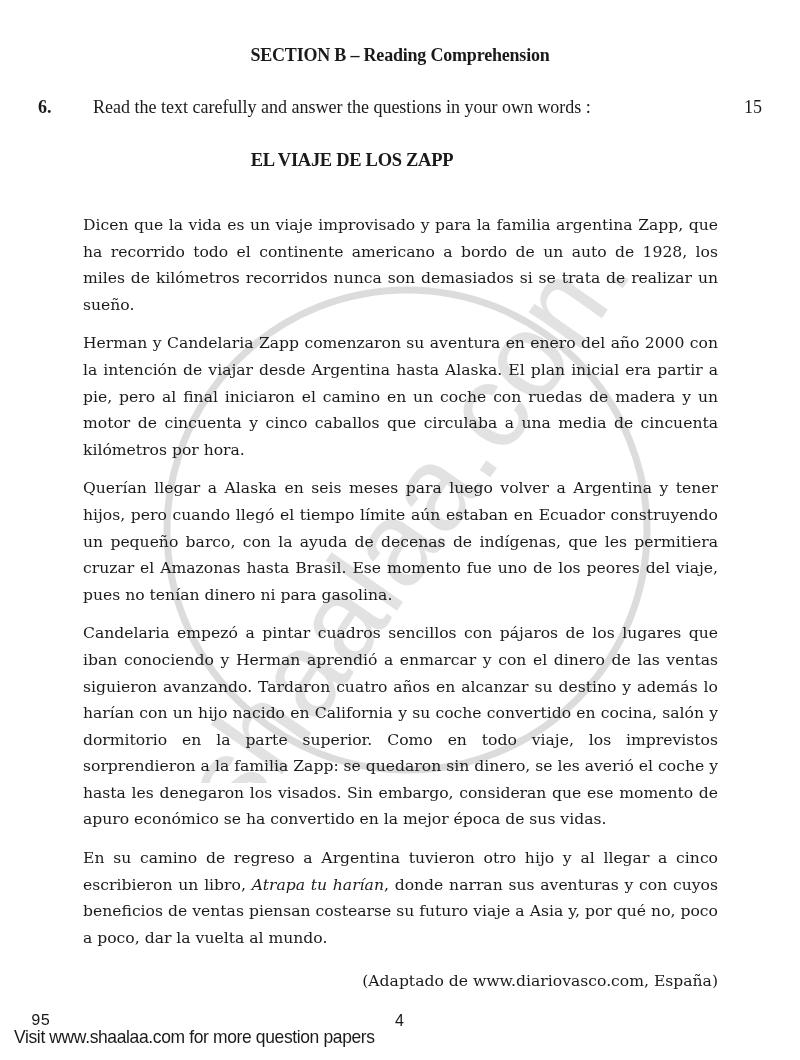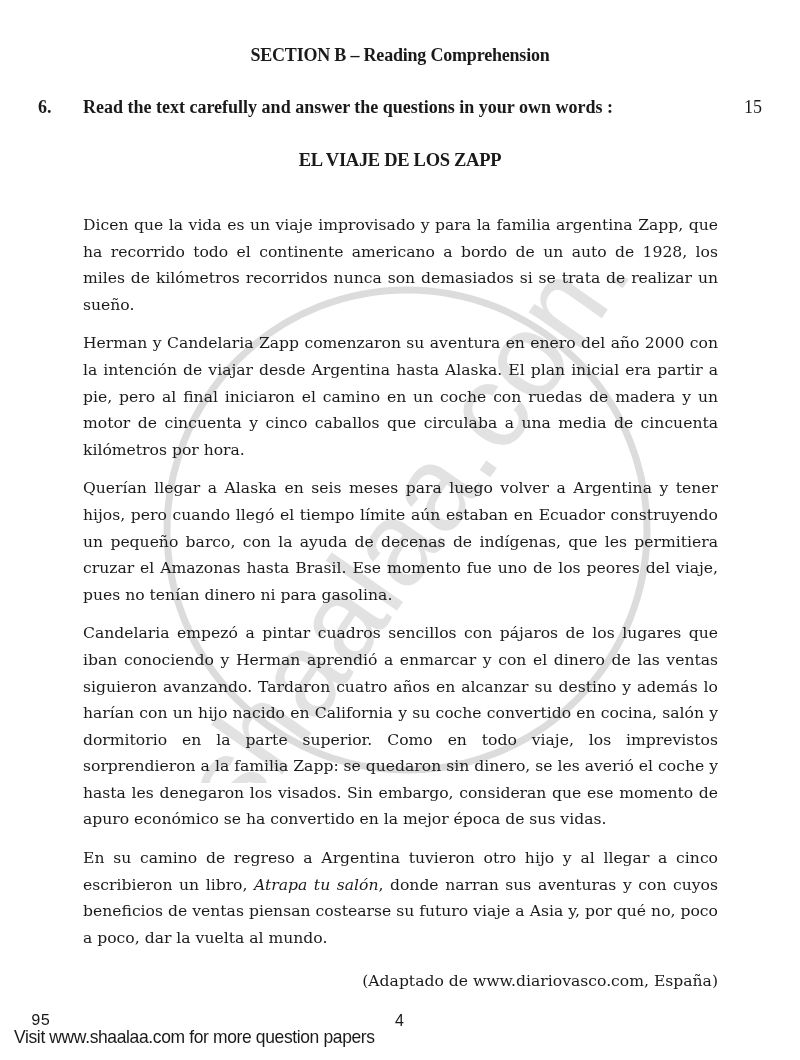--- a/index.html
+++ b/index.html
@@ -4,25 +4,25 @@
 <style>
   html, body { margin: 0; padding: 0; background: #ffffff; }
   body { width: 800px; height: 1060px; position: relative; overflow: hidden; color: #1a1a1a; }
   .page { position: absolute; inset: 0; font-family: "DejaVu Serif", "Liberation Serif", serif; }
   .section-heading {
     position: absolute; top: 45px; left: 0; width: 800px; text-align: center;
     font-family: "Liberation Serif", serif; font-weight: bold; font-size: 18px; letter-spacing: -0.2px;
   }
   .question-row { position: absolute; top: 97px; left: 38px; width: 724px; height: 24px; font-family: "Liberation Serif", serif; font-size: 18px; }
   .q-num { position: absolute; left: 0; top: 0; font-weight: bold; }
-  .q-text { position: absolute; left: 45px; top: 0; font-weight: bold; }
+  .q-text { position: absolute; left: 55px; top: 0; }
   .q-marks { position: absolute; right: 0; top: 0; }
   .passage-title {
     position: absolute; top: 150px; left: 0; width: 704px; text-align: center;
-    font-family: "Liberation Serif", serif; font-weight: bold; font-size: 18.5px; letter-spacing: -0.3px; padding-left: 48px;
+    font-family: "Liberation Serif", serif; font-weight: bold; font-size: 18.5px; letter-spacing: -0.3px;
   }
   .passage { position: absolute; top: 200px; left: 83px; width: 635px; font-size: 15.6px; line-height: 26.6px; text-align: justify; }
   .passage p { margin: 12px 0 8px 0; }
   .passage i { font-style: italic; }
   .source { position: absolute; top: 972px; right: 82px; font-size: 15.6px; }
   .footer-code { position: absolute; top: 1012px; left: 31px; font-family: Liberation Mono, monospace; font-size: 16px; }
   .footer-page { position: absolute; top: 1012px; left: 395px; font-family: "Liberation Sans", sans-serif; font-size: 16px; }
   .footer-visit { position: absolute; top: 1026px; left: 14px; font-family: "Liberation Sans", sans-serif; font-size: 19px; letter-spacing: -0.4px; transform: scaleX(0.92); transform-origin: left top; }
   .watermark { position: absolute; left: 155px; top: 278px; width: 505px; height: 505px; pointer-events: none; }
 </style>
@@ -44,21 +44,21 @@
     <span class="q-marks">15</span>
   </div>
 
   <div class="passage-title">EL VIAJE DE LOS ZAPP</div>
 
   <div class="passage">
     <p>Dicen que la vida es un viaje improvisado y para la familia argentina Zapp, que ha recorrido todo el continente americano a bordo de un auto de 1928, los miles de kilómetros recorridos nunca son demasiados si se trata de realizar un sueño.</p>
     <p>Herman y Candelaria Zapp comenzaron su aventura en enero del año 2000 con la intención de viajar desde Argentina hasta Alaska. El plan inicial era partir a pie, pero al final iniciaron el camino en un coche con ruedas de madera y un motor de cincuenta y cinco caballos que circulaba a una media de cincuenta kilómetros por hora.</p>
     <p>Querían llegar a Alaska en seis meses para luego volver a Argentina y tener hijos, pero cuando llegó el tiempo límite aún estaban en Ecuador construyendo un pequeño barco, con la ayuda de decenas de indígenas, que les permitiera cruzar el Amazonas hasta Brasil. Ese momento fue uno de los peores del viaje, pues no tenían dinero ni para gasolina.</p>
     <p>Candelaria empezó a pintar cuadros sencillos con pájaros de los lugares que iban conociendo y Herman aprendió a enmarcar y con el dinero de las ventas siguieron avanzando. Tardaron cuatro años en alcanzar su destino y además lo harían con un hijo nacido en California y su coche convertido en cocina, salón y dormitorio en la parte superior. Como en todo viaje, los imprevistos sorprendieron a la familia Zapp: se quedaron sin dinero, se les averió el coche y hasta les denegaron los visados. Sin embargo, consideran que ese momento de apuro económico se ha convertido en la mejor época de sus vidas.</p>
-    <p><span>En su camino de regreso a Argentina tuvieron otro hijo y al llegar a cinco escribieron un libro, </span><i>Atrapa tu salón</i><span>, donde narran sus aventuras y con cuyos beneficios de ventas piensan costearse su futuro viaje a Asia y, por qué no, poco a poco, dar la vuelta al mundo.</span></p>
+    <p><span>En su camino de regreso a Argentina tuvieron otro hijo y al llegar a cinco escribieron un libro, </span><i>Atrapa tu harían</i><span>, donde narran sus aventuras y con cuyos beneficios de ventas piensan costearse su futuro viaje a Asia y, por qué no, poco a poco, dar la vuelta al mundo.</span></p>
   </div>
 
   <div class="source">(Adaptado de www.diariovasco.com, España)</div>
 
   <div class="footer-code">95</div>
   <div class="footer-page">4</div>
   <div class="footer-visit">Visit www.shaalaa.com for more question papers</div>
 </div>
 
 </body></html>

